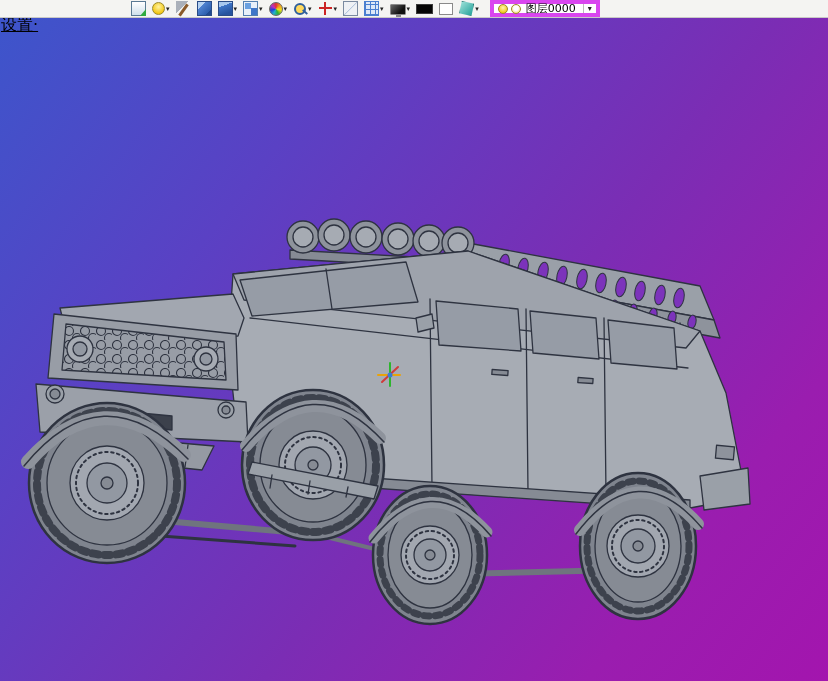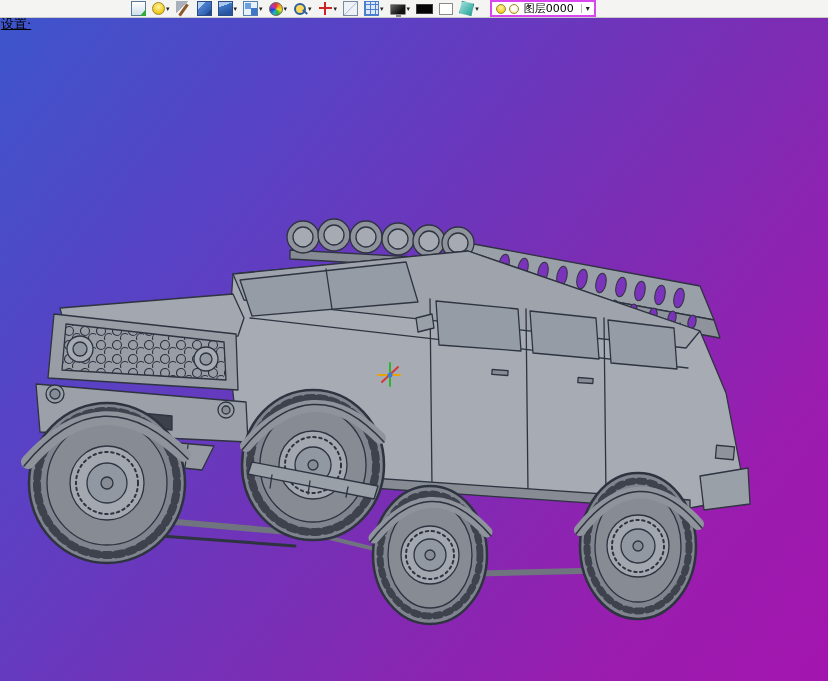--- a/index.html
+++ b/index.html
@@ -65,36 +65,36 @@
 
   .ic-black { width:17px; height:10px; background:#050505; border:1px solid #3a3a3a; }
   .ic-white { width:14px; height:12px; background:#ffffff; border:1px solid #8a8a8a; }
 
   .ic-surface { background:linear-gradient(135deg,#9fe2da,#23a098); border:1px solid #1e7a74;
     clip-path:polygon(18% 0, 100% 18%, 82% 100%, 0 82%); }
 
   
   .layerbox {
     display:flex; align-items:center; height:17px; margin-left:8px; padding:0 4px;
-    border:2px solid #d946ef; background:#ffffff; gap:3px;
+    border:4px solid #d946ef; background:#ffffff; gap:3px;
   }
   .bulb-sm { width:10px; height:10px; border-radius:50%;
     background:radial-gradient(circle at 50% 35%, #fff6b0, #f2c40c 80%); border:1px solid #9b8a2a; position:relative; }
   .bulb-sm.half { background:radial-gradient(circle at 50% 40%, #ffffff 35%, #f6d23a); }
   .layer-label { font-size:11px; color:#000; line-height:15px; padding:0 2px; white-space:nowrap; }
   .layer-arrow { font-size:8px; color:#222; border-left:1px solid #bbb; padding-left:4px; margin-left:2px; }
 
   
   .viewport {
     position:absolute; top:18px; left:0; width:828px; height:663px;
     background:linear-gradient(128deg, #3d55cb 0%, #5a41c4 28%, #7b2db4 58%, #9a1daf 82%, #a315ae 100%);
     overflow:hidden;
   }
   .settings-label {
-    position:absolute; top:-3px; left:1px; font-size:13px; color:#000; z-index:6;text-decoration:underline;
+    position:absolute; top:-3px; left:1px; font-size:16px; color:#000; z-index:6;text-decoration:underline;
   }
   svg.model { position:absolute; top:0; left:0; }
 </style>
 </head>
 <body>
 
 <div class="toolbar">
   <div class="tb-spacer"></div>
 
   <div class="tbtn">

